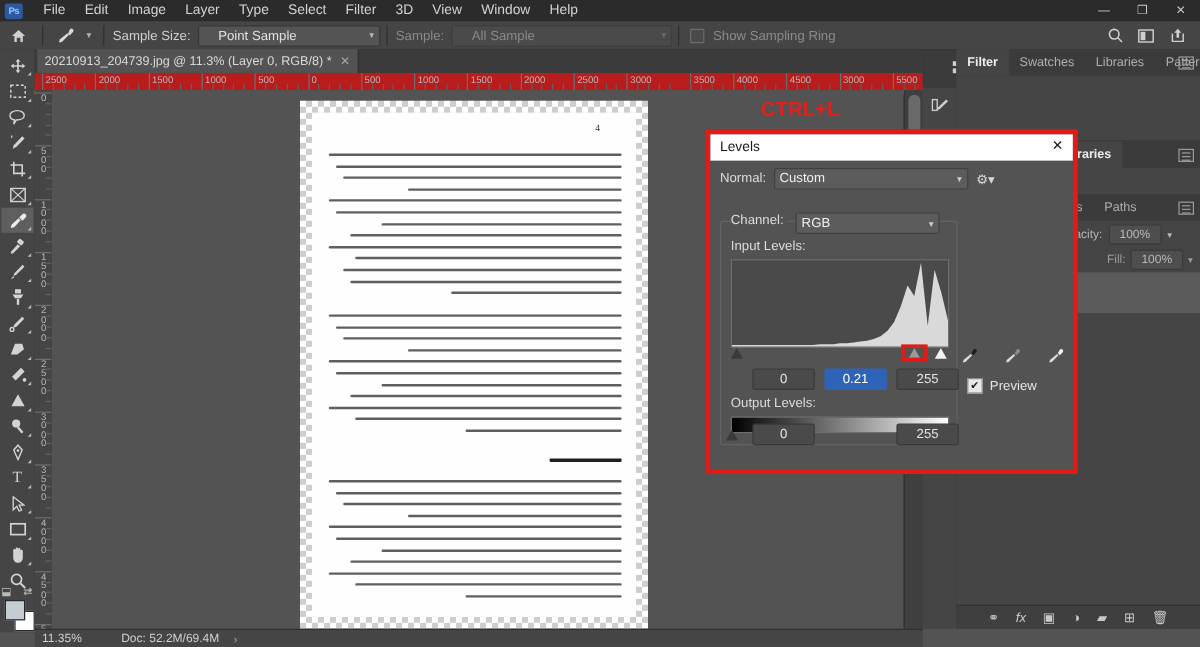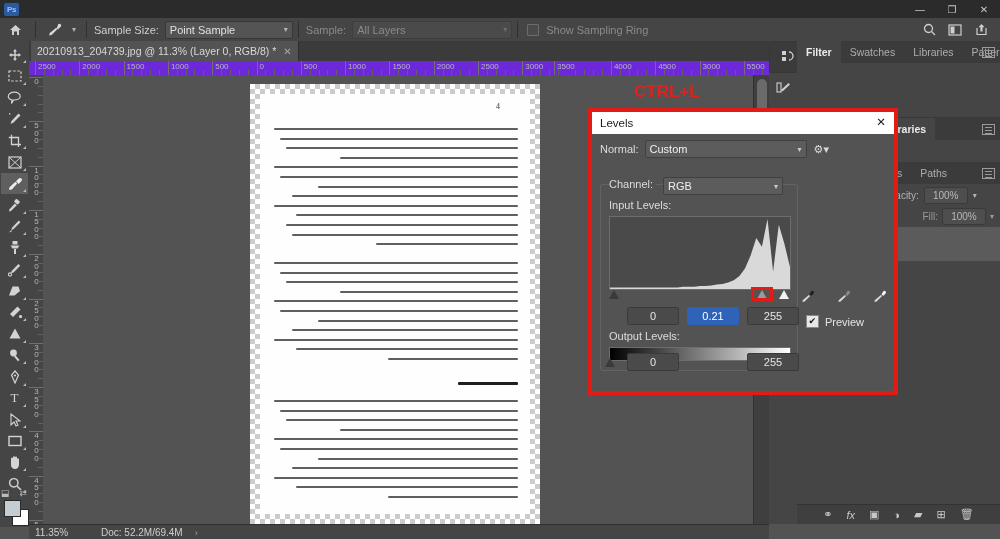--- a/index.html
+++ b/index.html
@@ -20,21 +20,21 @@
   
   .optbar{position:absolute;left:0;top:18px;width:1000px;height:23px;background:#454545;
           border-bottom:1px solid #2e2e2e;display:flex;align-items:center;}
   .opt-home{width:30px;height:23px;display:flex;align-items:center;justify-content:center;}
   .opt-tool{width:26px;height:23px;display:flex;align-items:center;justify-content:center;}
   .opt-caret{width:14px;height:23px;display:flex;align-items:center;justify-content:center;font-size:8px;color:#b0b0b0;}
   .opt-sep{width:1px;height:17px;background:#303030;margin:0 5px;}
   .opt-label{margin:0 6px 0 2px;font-size:11px;color:#d0d0d0;}
   .opt-label.dim{color:#8a8a8a;}
   .sel{height:16px;background:#545454;border:1px solid #373737;border-radius:2px;
-       display:flex;align-items:center;padding:0 4px;font-size:11px;color:#e0e0e0;position:relative;}
+       display:flex;align-items:center;padding:0 16px;font-size:11px;color:#e0e0e0;position:relative;}
   .sel .arw{position:absolute;right:4px;font-size:8px;color:#b4b4b4;}
   .sel.dim{color:#8a8a8a;background:#4a4a4a;border-color:#3e3e3e;}
   .sel.dim .arw{color:#6d6d6d;}
   .chk{width:10px;height:10px;border:1px solid #6c6c6c;background:#4a4a4a;border-radius:1px;margin-right:5px;}
 
   
   .tools{position:absolute;left:0;top:41px;width:29px;height:483px;background:#454545;border-right:1px solid #303030;
          display:flex;flex-direction:column;align-items:center;padding-top:3px;}
   .tool{width:27px;height:22px;display:flex;align-items:center;justify-content:center;position:relative;}
   .tool.active{background:#5f5f5f;}
@@ -46,21 +46,21 @@
   .swap{position:absolute;right:1px;top:-10px;font-size:9px;color:#bbb;}
   .reset{position:absolute;left:0px;top:-10px;font-size:9px;color:#bbb;}
 
   
   .doctab-strip{position:absolute;left:29px;top:41px;width:740px;height:20px;background:#3b3b3b;}
   .doctab{position:absolute;left:2px;top:0;height:20px;background:#535353;display:flex;align-items:center;
           padding:0 6px;font-size:10.5px;color:#d8d8d8;border-right:1px solid #2e2e2e;}
   .doctab .x{margin-left:7px;font-size:10px;color:#a8a8a8;}
 
   
-  .ruler-h{position:absolute;left:29px;top:61px;width:740px;height:14px;background:#6d28d9;
+  .ruler-h{position:absolute;left:29px;top:61px;width:740px;height:14px;background:#b91c1c;
            border-bottom:4px solid #fef9c3;overflow:hidden;}
   .ruler-v{position:absolute;left:29px;top:75px;width:14px;height:449px;background:#454545;
            border-right:1px solid #2e2e2e;overflow:hidden;}
   .rh-tick{position:absolute;top:0;height:14px;font-size:8px;color:#b6b6b6;padding-left:2px;
            border-left:1px solid #6f6f6f;line-height:11px;}
   .rh-minor{position:absolute;top:9px;width:1px;height:5px;background:#616161;}
   .rv-tick{position:absolute;left:0;width:14px;font-size:8px;color:#b6b6b6;
            border-top:1px solid #6f6f6f;line-height:7.5px;text-align:center;letter-spacing:-1px;}
   .rv-minor{position:absolute;left:9px;width:5px;height:1px;background:#616161;}
   .ruler-corner{position:absolute;left:29px;top:61px;width:14px;height:14px;background:#454545;border-right:1px solid #2e2e2e;border-bottom:1px solid #2e2e2e;}
@@ -159,20 +159,33 @@
   .ctrl-hint{position:absolute;left:634px;top:82px;font-size:17px;color:#e0211c;font-weight:bold;
              font-family:"Liberation Sans",sans-serif;z-index:35;}
 </style>
 </head>
 <body>
 
 <div class="app">
 
   <div class="titlebar">
     <div class="ps-logo">Ps</div>
+    <div class="menu">
+      <div class="mi">File</div>
+      <div class="mi">Edit</div>
+      <div class="mi">Image</div>
+      <div class="mi">Layer</div>
+      <div class="mi">Type</div>
+      <div class="mi">Select</div>
+      <div class="mi">Filter</div>
+      <div class="mi">3D</div>
+      <div class="mi">View</div>
+      <div class="mi">Window</div>
+      <div class="mi">Help</div>
+    </div>
     <div class="winbtns">
       <div class="winbtn">—</div>
       <div class="winbtn">❐</div>
       <div class="winbtn close">✕</div>
     </div>
   </div>
 
   <div class="optbar">
     <div class="opt-home">
       <svg width="13" height="12" viewBox="0 0 13 12">
@@ -189,21 +202,21 @@
     <div class="opt-caret">▾</div>
     <div class="opt-sep"></div>
     <div class="opt-label">Sample Size:</div>
     <div class="sel" style="width:118px">
       <span>Point Sample</span>
       <span class="arw">▾</span>
     </div>
     <div class="opt-sep"></div>
     <div class="opt-label dim">Sample:</div>
     <div class="sel dim" style="width:150px">
-      <span>All Layers</span>
+      <span>All Sample</span>
       <span class="arw">▾</span>
     </div>
     <div class="opt-sep"></div>
     <div style="display:flex;align-items:center;margin-left:4px;">
       <div class="chk"></div>
       <span class="opt-label dim">Show Sampling Ring</span>
     </div>
   </div>
 
   <div style="position:absolute;right:0;top:18px;height:23px;display:flex;align-items:center;">
@@ -437,21 +450,21 @@
       <div class="rh-tick" style="left: 449px;">2500</div>
       <div class="rh-minor" style="left: 457.86px;"></div>
       <div class="rh-minor" style="left: 466.72px;"></div>
       <div class="rh-minor" style="left: 475.58px;"></div>
       <div class="rh-minor" style="left: 484.44px;"></div>
       <div class="rh-tick" style="left: 493.3px;">3000</div>
       <div class="rh-minor" style="left: 502.16px;"></div>
       <div class="rh-minor" style="left: 511.02px;"></div>
       <div class="rh-minor" style="left: 519.88px;"></div>
       <div class="rh-minor" style="left: 528.74px;"></div>
-      <div class="rh-tick" style="left: 525px; text-align: right;">3500</div>
+      <div class="rh-tick" style="left: 546px; text-align: right;">3500</div>
       <div class="rh-minor" style="left: 546.46px;"></div>
       <div class="rh-minor" style="left: 555.32px;"></div>
       <div class="rh-minor" style="left: 564.18px;"></div>
       <div class="rh-minor" style="left: 573.04px;"></div>
       <div class="rh-tick" style="left: 581.9px;">4000</div>
       <div class="rh-minor" style="left: 590.76px;"></div>
       <div class="rh-minor" style="left: 599.62px;"></div>
       <div class="rh-minor" style="left: 608.48px;"></div>
       <div class="rh-minor" style="left: 617.34px;"></div>
       <div class="rh-tick" style="left: 626.2px;">4500</div>

